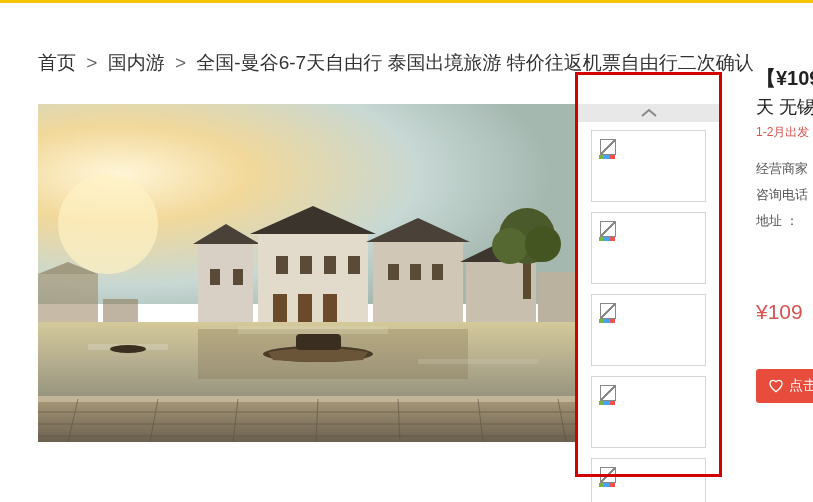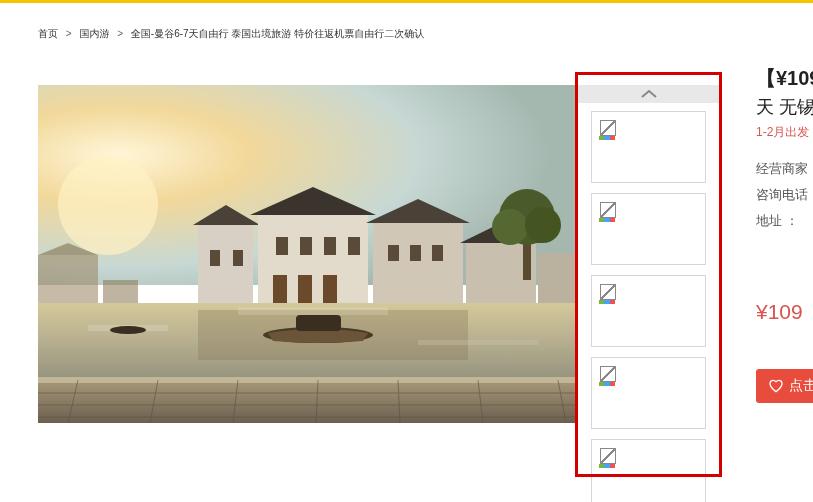--- a/index.html
+++ b/index.html
@@ -1,20 +1,20 @@
 <!DOCTYPE html>
 <html><head>
   <meta charset="utf-8">
   <style>
     * { margin: 0; padding: 0; box-sizing: border-box; }
     body { font-family: "Microsoft YaHei", Arial, sans-serif; font-size: 13px; background: #fff; width: 813px; height: 502px; overflow: hidden; position: relative; }
     
     .top-bar { height: 3px; background: #f7c400; }
     
-    .breadcrumb { padding: 24px 38px; font-size: 10px; color: #333; }
+    .breadcrumb { padding: 8px 38px; font-size: 19px; color: #333; margin-top: 39px; }
     .breadcrumb a { color: #333; text-decoration: none; }
     .breadcrumb .sep { margin: 0 5px; color: #666; }
     .breadcrumb .last { color: #333; }
     
     .content { display: flex; padding: 20px 0 0 38px; gap: 20px; }
     
     .gallery-wrap { position: relative; display: flex; }
     
     .main-image { width: 539px; height: 338px; position: relative; overflow: hidden; }
     .main-image svg { width: 100%; height: 100%; display: block; }

